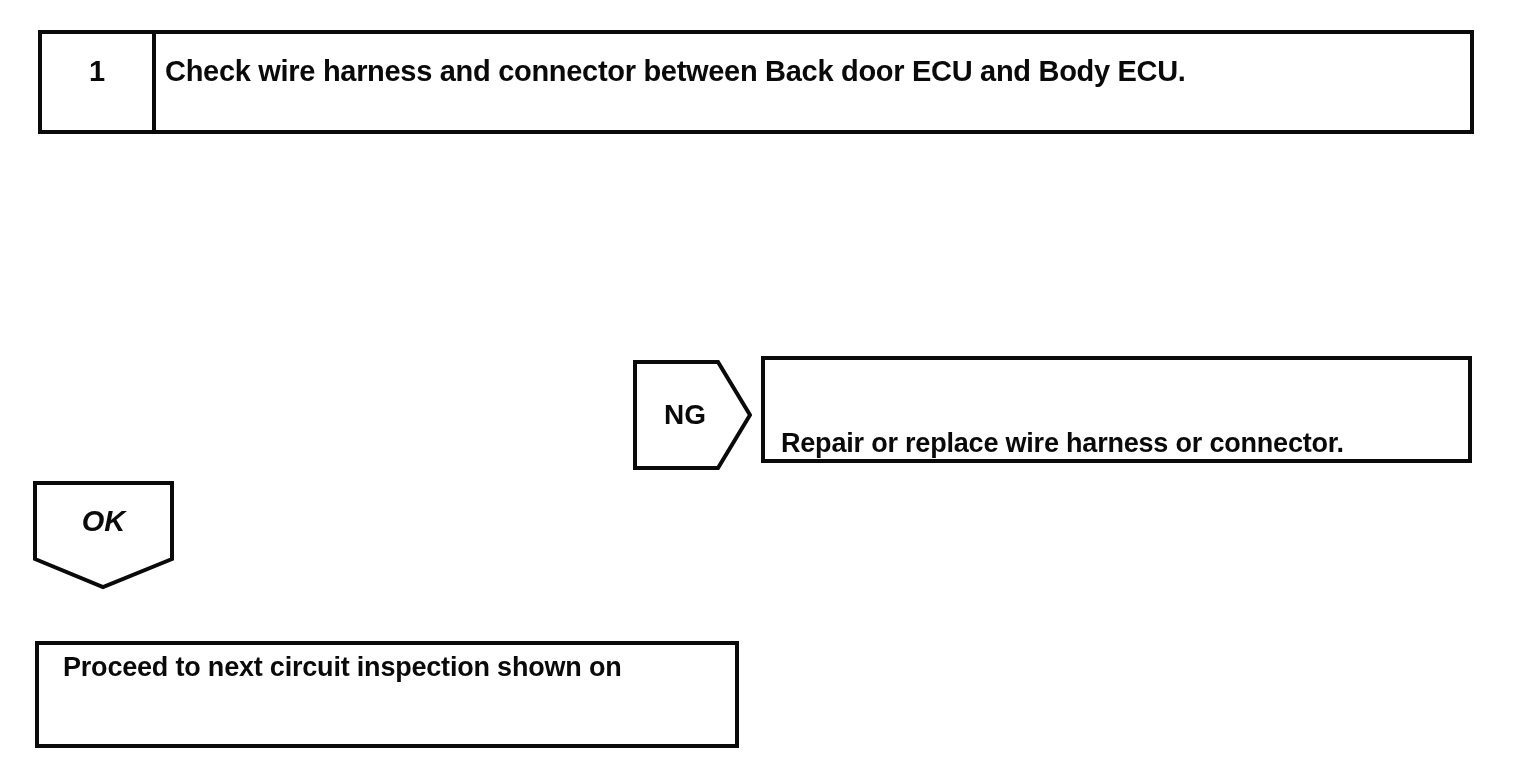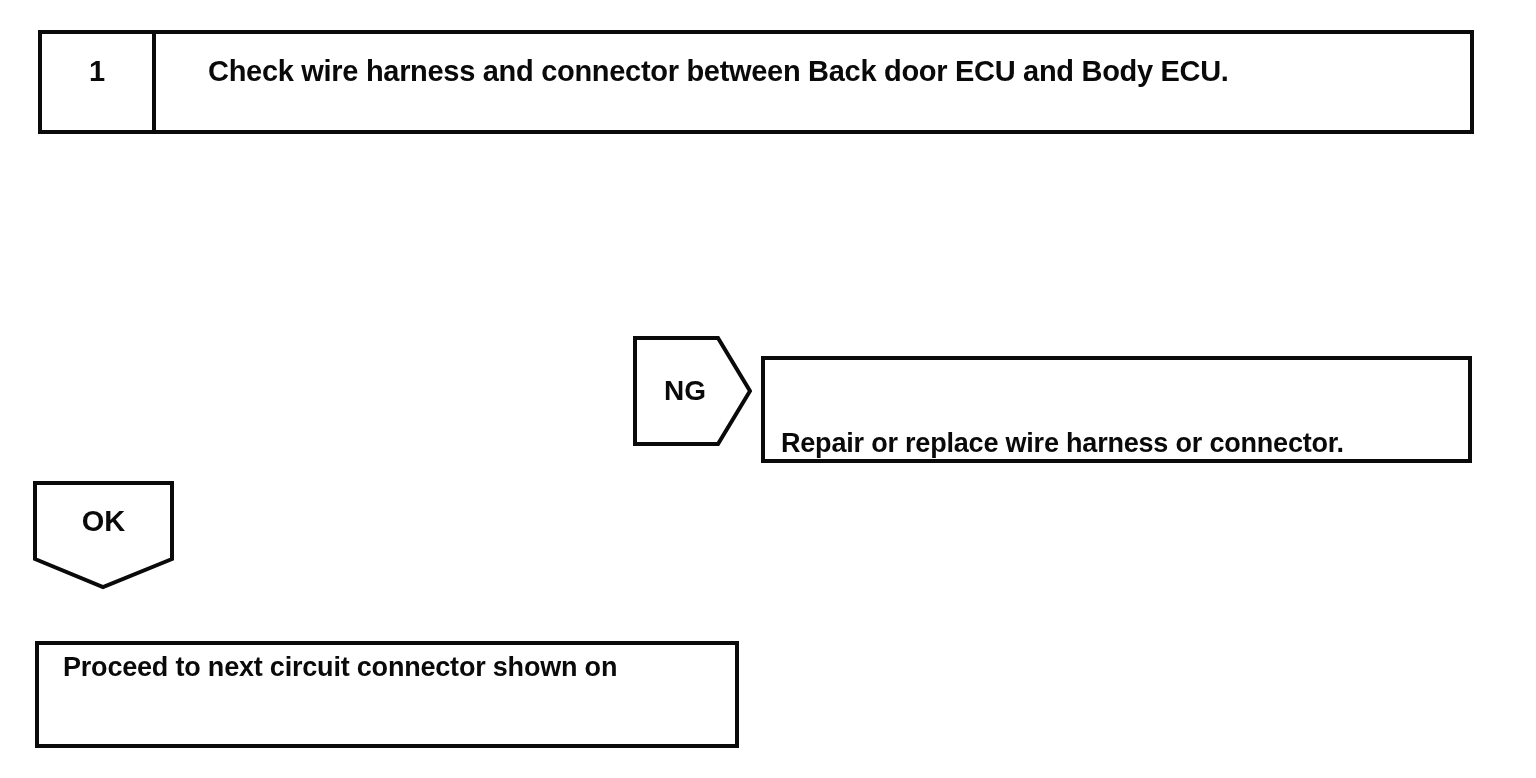--- a/index.html
+++ b/index.html
@@ -36,43 +36,42 @@
     box-sizing: border-box;
     display: flex;
     justify-content: center;
     padding-top: 21px;
     font-size: 29px;
     font-weight: bold;
     flex-shrink: 0;
   }
   .step-instruction-cell {
     flex: 1;
-    padding: 21px 14px 0 16px;
+    padding: 21px 14px 0 9px;
     font-size: 29px;
     font-weight: bold;
     letter-spacing: -0.3px;
     line-height: 32px;
-    margin-left: 36px;
   }
   .shape-wrap {
     position: absolute;
   }
   .shape-wrap svg {
     display: block;
   }
   .shape-label {
     position: absolute;
     display: flex;
     align-items: center;
     justify-content: center;
     font-weight: bold;
   }
   .ng-shape {
     left: 633px;
-    top: 336px;
+    top: 360px;
     width: 119px;
     height: 110px;
   }
   .ng-shape .shape-label {
     left: 0;
     top: 0;
     width: 104px;
     height: 110px;
     font-size: 28px;
   }
@@ -86,20 +85,21 @@
     padding-left: 16px;
     font-size: 27px;
     font-weight: bold;
     letter-spacing: -0.2px;
   }
   .ok-shape {
     left: 33px;
     top: 481px;
     width: 141px;
     height: 110px;
+    font-style: italic;
   }
   .ok-shape .shape-label {
     left: 0;
     top: 0;
     width: 141px;
     height: 80px;
     font-size: 29px;
   }
   .proceed-box {
     left: 35px;
@@ -142,16 +142,16 @@
   </div>
 
   <div class="shape-wrap ok-shape">
     <svg width="141" height="110" viewBox="0 0 141 110">
       <polygon points="2,2 139,2 139,78 70,106 2,78" fill="#ffffff" stroke="#0a0a0a" stroke-width="4" stroke-linejoin="miter"></polygon>
     </svg>
     <div class="shape-label">OK</div>
   </div>
 
   <div class="box proceed-box">
-    <span class="line">Proceed to next circuit connector shown on</span>
+    <span class="line">Proceed to next circuit inspection shown on</span>
   </div>
 
 </div>
 
 </body></html>

